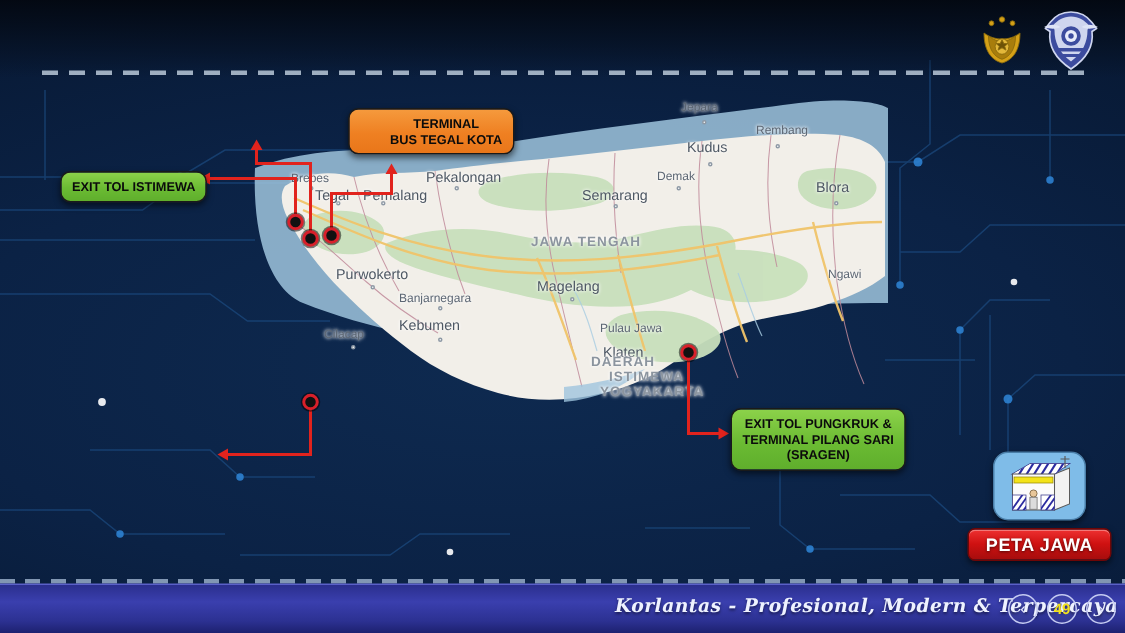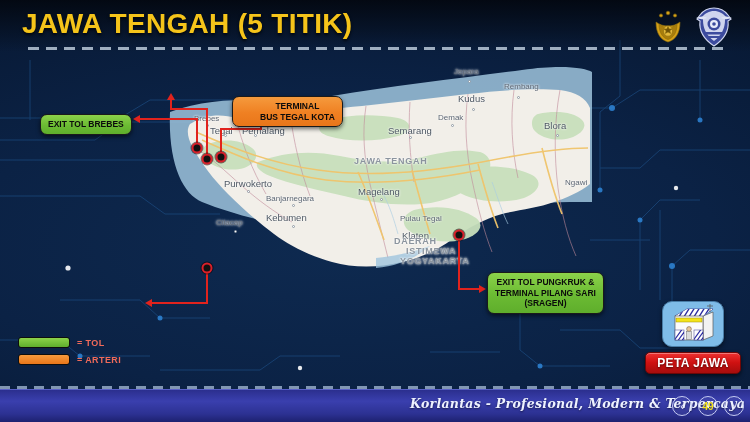--- a/index.html
+++ b/index.html
@@ -280,29 +280,29 @@
     <span class="maplabel" style="left:32px;  top:62px;">Brebes</span>
     <span class="maplabel big" style="left:48px;  top:73px;">Tegal</span>
     <span class="maplabel big" style="left:80px;  top:73px;">Pemalang</span>
     <span class="maplabel big" style="left:122px; top:61px;">Pekalongan</span>
     <span class="maplabel big" style="left:226px; top:73px;">Semarang</span>
     <span class="maplabel" style="left:276px; top:61px;">Demak</span>
     <span class="maplabel big" style="left:296px; top:41px;">Kudus</span>
     <span class="maplabel" style="left:292px; top:15px;">Jepara</span>
     <span class="maplabel" style="left:342px; top:30px;">Rembang</span>
     <span class="maplabel big" style="left:382px; top:68px;">Blora</span>
-    <span class="maplabel" style="left:403px; top:126px;text-align:center;">Ngawi</span>
+    <span class="maplabel" style="left:390px; top:126px;text-align:center;">Ngawi</span>
     <span class="maplabel big" style="left:62px;  top:126px;">Purwokerto</span>
     <span class="maplabel" style="left:104px; top:142px;">Banjarnegara</span>
     <span class="maplabel big" style="left:104px; top:160px;">Kebumen</span>
     <span class="maplabel big" style="left:196px; top:134px;">Magelang</span>
     <span class="maplabel" style="left:54px;  top:166px;">Cilacap</span>
     <span class="maplabel big" style="left:240px; top:178px;">Klaten</span>
     <span class="maplabel prov" style="left:192px; top:104px;">JAWA TENGAH</span>
-    <span class="maplabel" style="left:238px; top:162px;">Pulau Tegal</span>
+    <span class="maplabel" style="left:238px; top:162px;">Pulau Jawa</span>
     <span class="maplabel prov" style="left:232px; top:184px;">DAERAH</span>
     <span class="maplabel prov" style="left:244px; top:194px;">ISTIMEWA</span>
     <span class="maplabel prov" style="left:238px; top:204px;">YOGYAKARTA</span>
   </div>
 
   <div class="leader" style="left:196px; top:118px; width:2px;  height:31px;"></div>
   <div class="leader" style="left:140px; top:118px; width:58px; height:2px;"></div>
   <div class="arrowhead arrow-left" style="left:133px; top:115px;"></div>
 
   <div class="leader" style="left:206px; top:108px; width:2px;  height:50px;"></div>
@@ -323,49 +323,38 @@
   <div class="leader" style="left:458px; top:288px; width:22px; height:2px;"></div>
   <div class="arrowhead arrow-right" style="left:479px; top:285px;"></div>
 
   <div class="marker" style="left:197px; top:148px;"></div>
   <div class="marker" style="left:207px; top:159px;"></div>
   <div class="marker" style="left:221px; top:157px;"></div>
   <div class="marker" style="left:207px; top:268px;"></div>
   <div class="marker" style="left:459px; top:235px;"></div>
 
   <div class="callout green" style="left:40px; top:114px;">
-    <div>EXIT TOL BREBES</div>
-  </div>
-
-
-  <div class="callout orange" style="left:232px; top:96px;padding-left:27px;">
+    <div>EXIT TOL ISTIMEWA</div>
+  </div>
+
+
+  <div class="callout orange" style="left:232px; top:72px;padding-left:27px;">
     <div>TERMINAL</div>
     <div>BUS TEGAL KOTA</div>
   </div>
 
 
   <div class="callout green" style="left:487px; top:272px;">
     <div>EXIT TOL PUNGKRUK &amp;</div>
     <div>TERMINAL PILANG SARI</div>
     <div>(SRAGEN)</div>
   </div>
 
-  <div class="legend">
-    <div class="legend-row">
-      <div class="swatch tol"></div>
-      <span class="legend-text">= TOL</span>
-    </div>
-    <div class="legend-row">
-      <div class="swatch arteri"></div>
-      <span class="legend-text">= ARTERI</span>
-    </div>
-  </div>
 
   <div class="header-band"></div>
-  <div class="title">JAWA TENGAH (5 TITIK)</div>
   <div class="title-dash"></div>
 
   <svg class="logo logo-polri" viewBox="0 0 40 40">
     <g fill="#d4a017" stroke="#8a6a0c" stroke-width="0.6">
       <path d="M20 4 l1.6 3.4 3.4-1.1-1.1 3.4 3.4 1.6-3.4 1.6 1.1 3.4-3.4-1.1L20 18.6 18.4 15.2l-3.4 1.1 1.1-3.4L12.7 11.3l3.4-1.6-1.1-3.4 3.4 1.1z" opacity="0"></path>
       <circle cx="20" cy="7" r="1.8"></circle>
       <circle cx="13" cy="9.5" r="1.6"></circle>
       <circle cx="27" cy="9.5" r="1.6"></circle>
       <path d="M8 16 C8 28 13 34 20 36 C27 34 32 28 32 16 C28 19 24 20 20 20 C16 20 12 19 8 16 Z"></path>
       <path d="M11 18 C11 27 15 32 20 33.5 C25 32 29 27 29 18 C26 20.5 23 21.5 20 21.5 C17 21.5 14 20.5 11 18 Z" fill="#a87d0c"></path>

